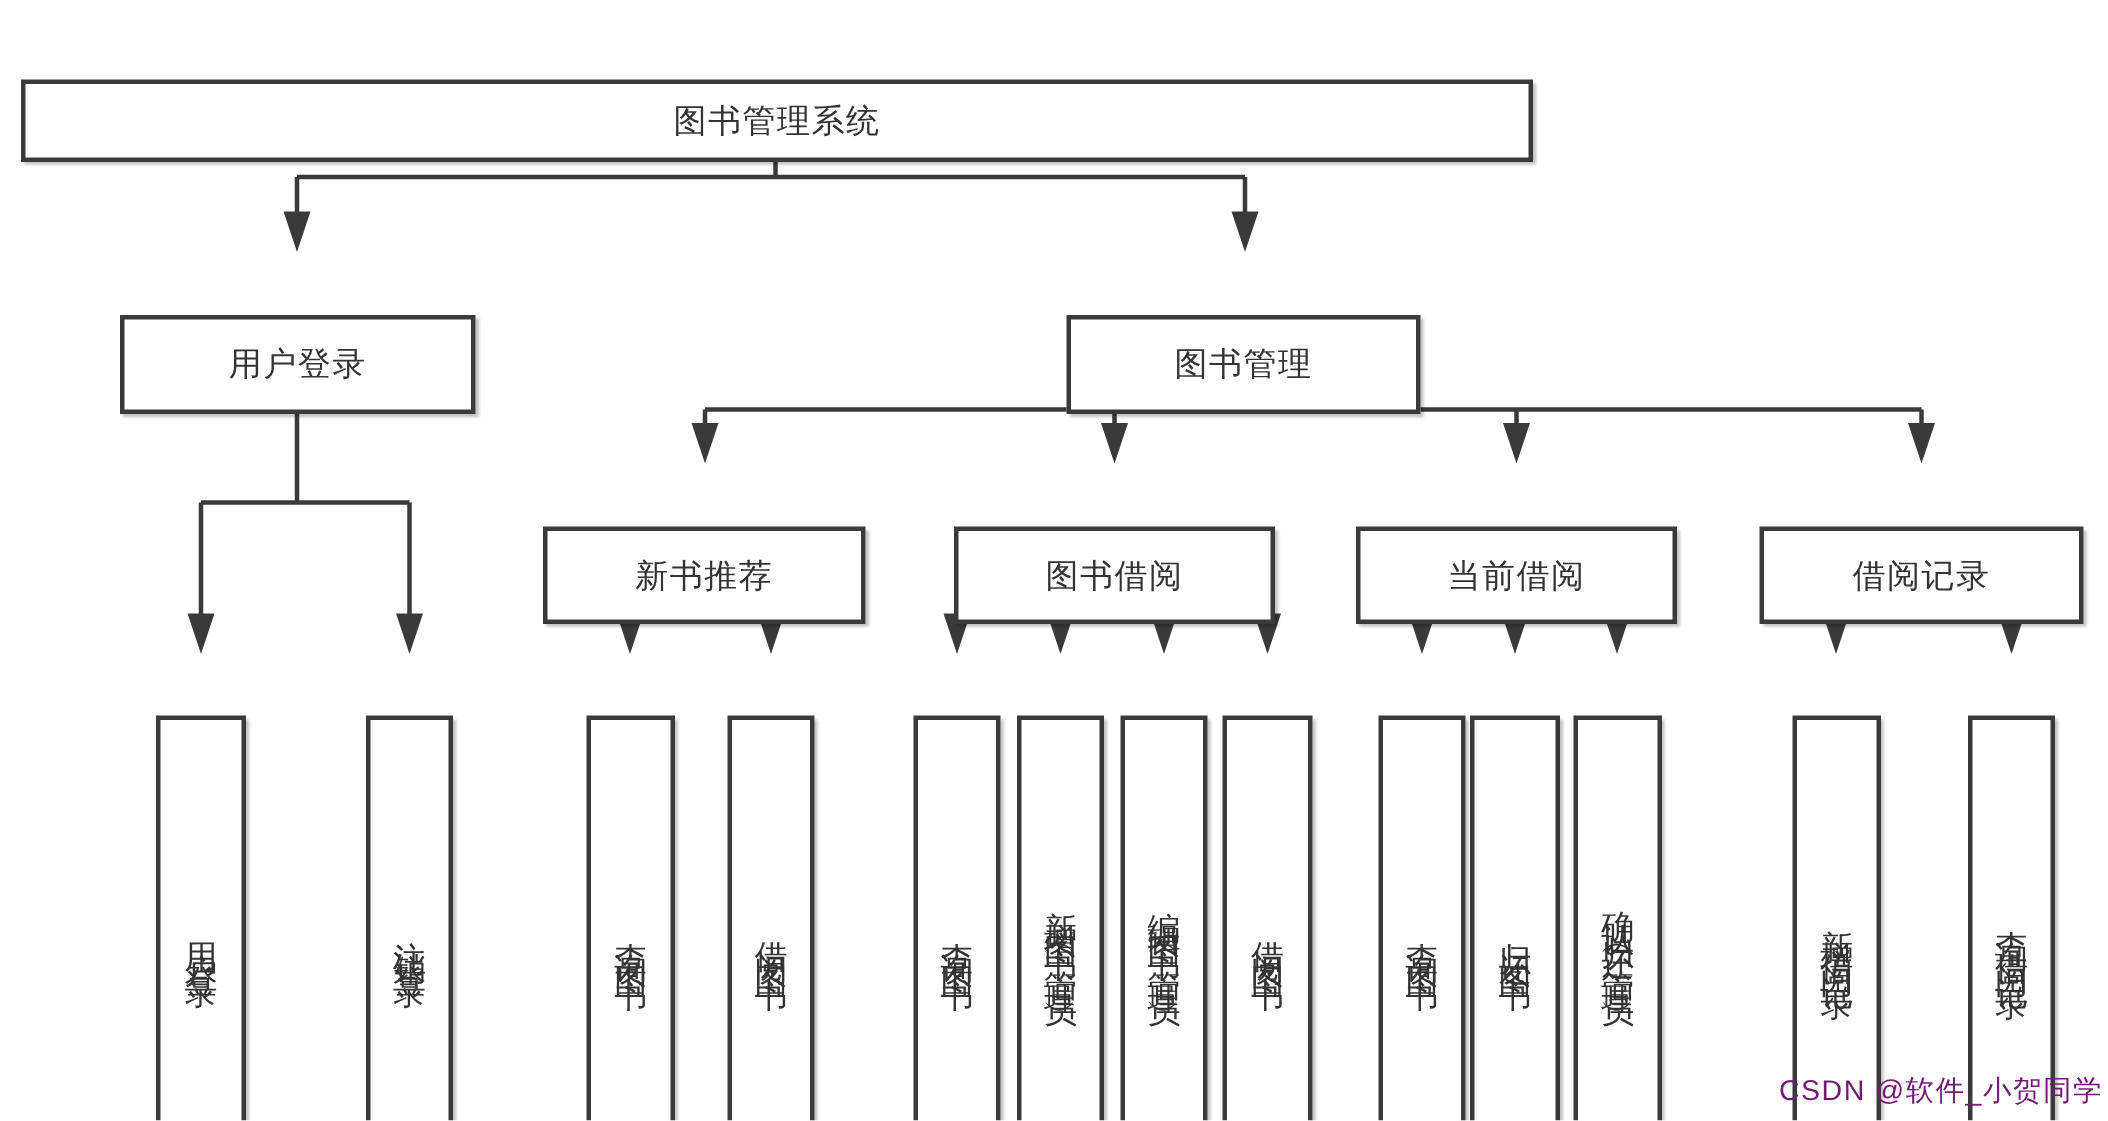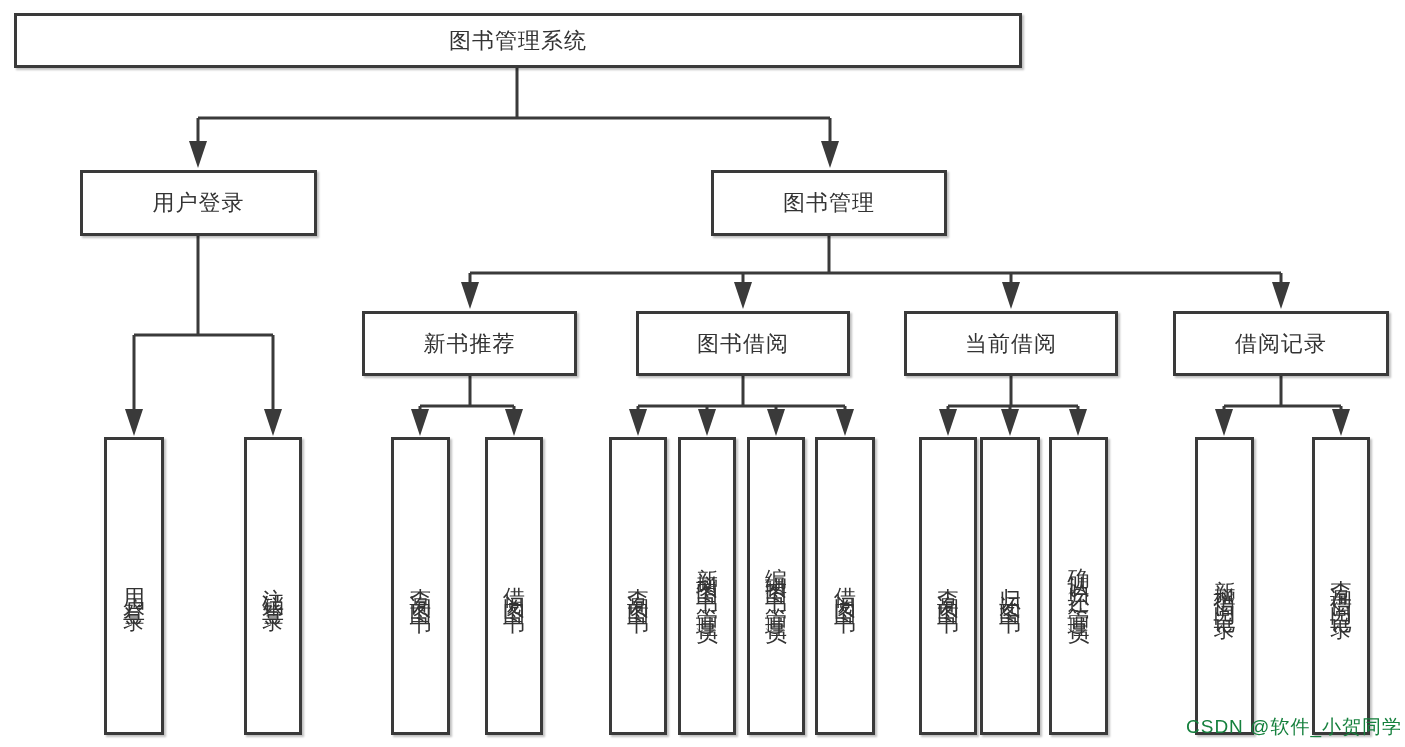--- a/index.html
+++ b/index.html
@@ -19,40 +19,41 @@
   .node {
     position: absolute;
     box-sizing: border-box;
     background: #ffffff;
     border: 3px solid #3a3a3a;
     box-shadow: 2px 2px 2px rgba(0,0,0,0.25);
     display: flex;
     align-items: center;
     justify-content: center;
     color: #333333;
+    margin-top: 40px;
   }
   .node .label {
     font-size: 22px;
     letter-spacing: 1px;
     white-space: nowrap;
   }
   .vnode .label {
     writing-mode: vertical-rl;
     text-orientation: mixed;
     letter-spacing: 8px;
     font-size: 22px;
     line-height: 1;
     white-space: nowrap;
   }
   .watermark {
     position: absolute;
     left: 1186px;
     top: 714px;
     font-size: 19px;
-    color: #15803d;
+    color: #701a75;
     white-space: nowrap;
     z-index: 5;
     letter-spacing: 1px;
   }
 </style>
 </head>
 <body>
 
 <div class="canvas">
 

